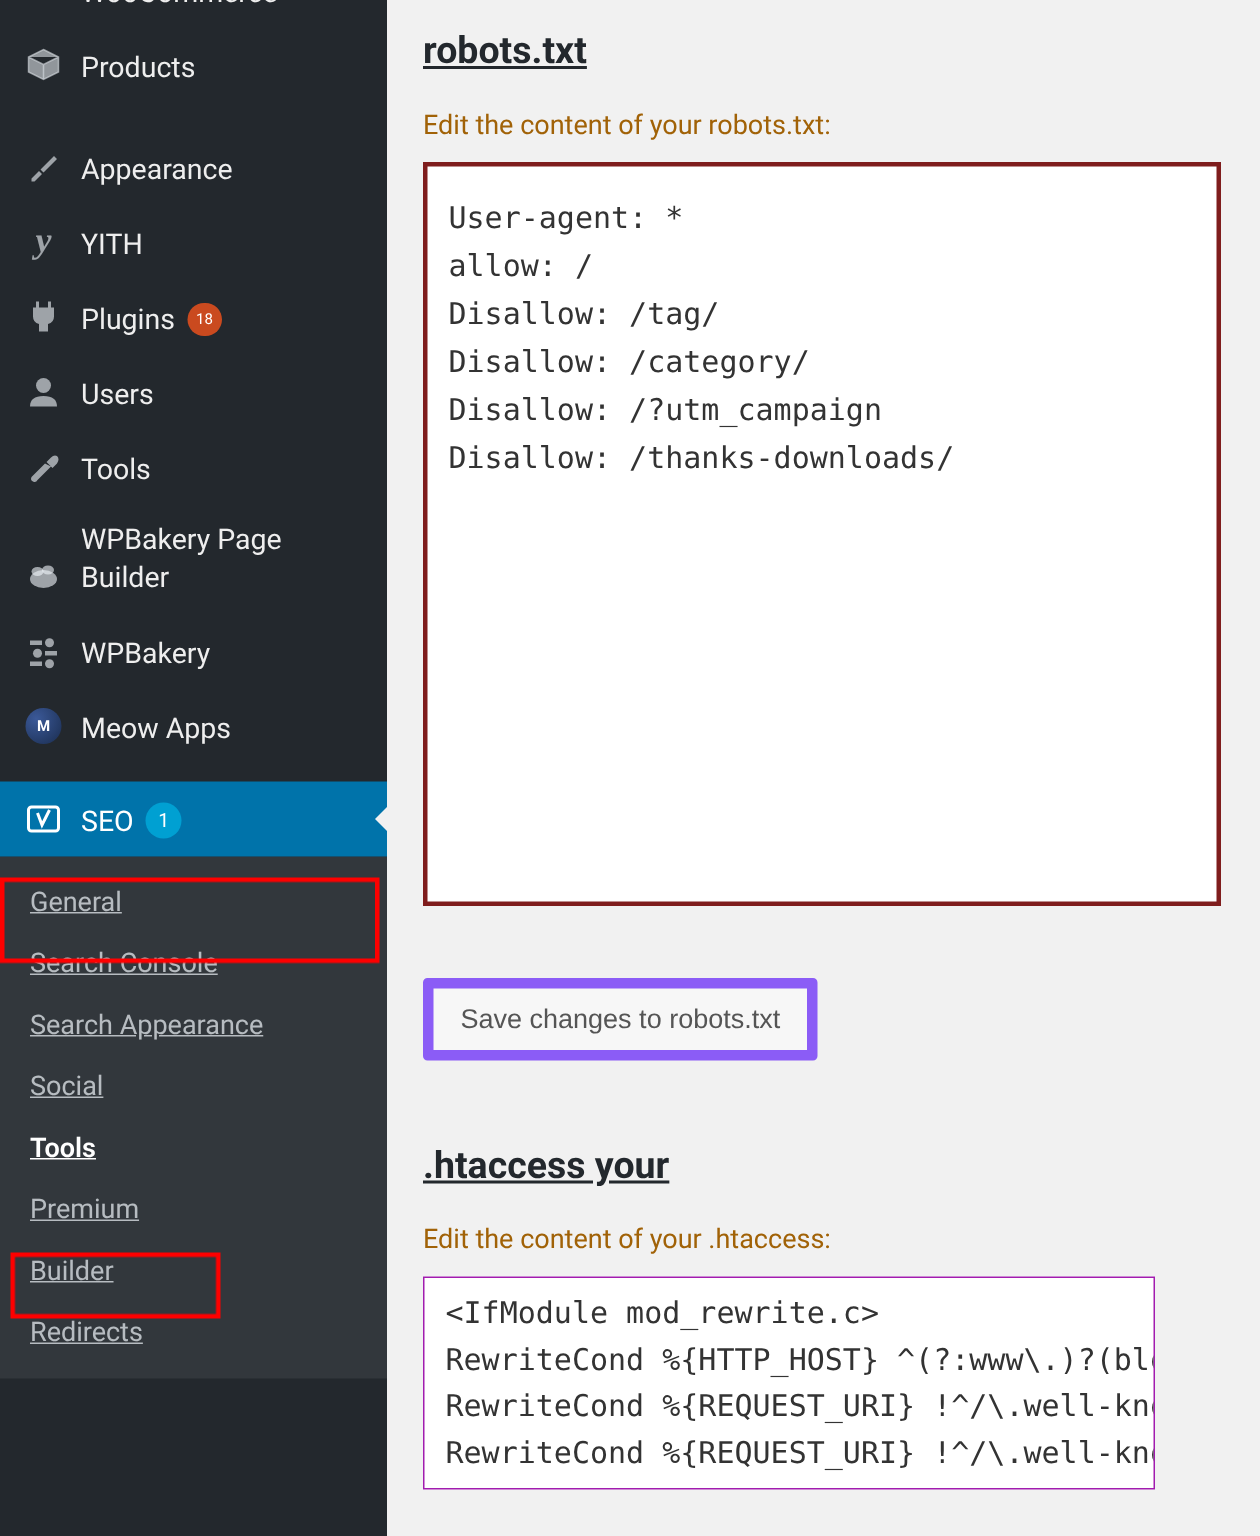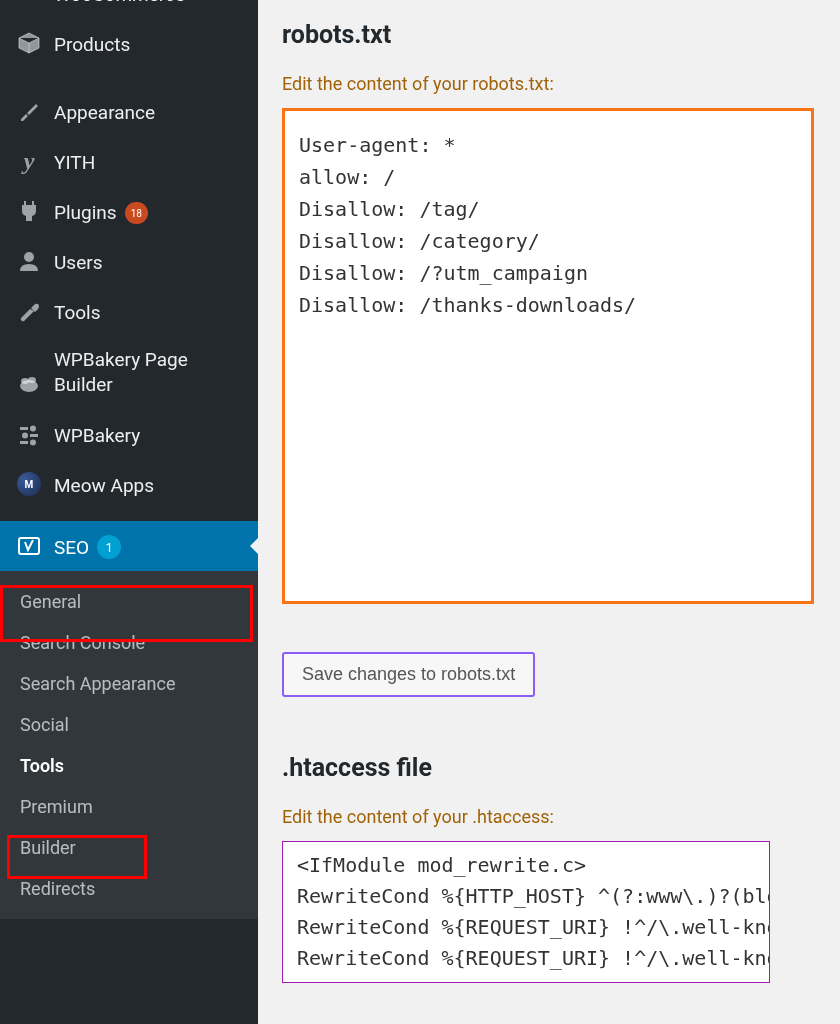--- a/index.html
+++ b/index.html
@@ -87,45 +87,47 @@
     }
     .submenu {
       background: #32373c;
       padding: 10px 0;
     }
     .submenu-item {
       padding: 10px 18px 10px 20px;
       color: rgba(240,245,250,.7);
       font-size: 18px;
       cursor: pointer;
+      text-decoration: underline;
     }
     .submenu-item.current {
       color: #fff;
       font-weight: 600;
     }
     .main {
       flex: 1;
       padding: 20px 20px 0 24px;
       overflow: hidden;
       position: relative;
     }
     .section-title {
       font-size: 25px;
       font-weight: 700;
       color: #23282d;
       margin-bottom: 24px;
+      text-decoration: underline;
     }
     .section-desc {
       font-size: 18px;
       color: #a16207;
       margin-bottom: 14px;
     }
     .code-area {
       background: #fff;
-      border: 3px solid #f97316;
+      border: 3px solid #7f1d1d;
       padding: 18px 14px;
       font-family: Consolas, Monaco, monospace;
       font-size: 20px;
       color: #333;
       line-height: 1.6;
       white-space: pre;
       overflow: hidden;
       height: 496px;
       width: 532px;
     }
@@ -137,21 +139,21 @@
       font-size: 20px;
       color: #333;
       line-height: 1.55;
       white-space: pre;
       overflow: hidden;
       width: 488px;
     }
     .save-btn {
       display: inline-block;
       background: #f7f7f7;
-      border: 2px solid #8b5cf6;
+      border: 7px solid #8b5cf6;
       border-radius: 3px;
       padding: 10px 18px;
       font-size: 18px;
       color: #555;
       cursor: pointer;
       margin: 48px 0 40px 0;
     }
     .section-gap { margin-top: 16px; }
     .highlight-box {
       border: 3px solid #fe0000;
@@ -306,21 +308,21 @@
   <h2 class="section-title">robots.txt</h2>
   <p class="section-desc">Edit the content of your robots.txt:</p>
   <div class="code-area">User-agent: *
 allow: /
 Disallow: /tag/
 Disallow: /category/
 Disallow: /?utm_campaign
 Disallow: /thanks-downloads/</div>
   <button class="save-btn">Save changes to robots.txt</button>
 
-  <h2 class="section-title section-gap">.htaccess file</h2>
+  <h2 class="section-title section-gap">.htaccess your</h2>
   <p class="section-desc">Edit the content of your .htaccess:</p>
   <div class="code-area-plain">&lt;IfModule mod_rewrite.c&gt;
 RewriteCond %{HTTP_HOST} ^(?:www\.)?(blog)\
 RewriteCond %{REQUEST_URI} !^/\.well-known/
 RewriteCond %{REQUEST_URI} !^/\.well-known/</div>
 
   
 </div>
 
 <div class="highlight-box hl-seo"></div>

